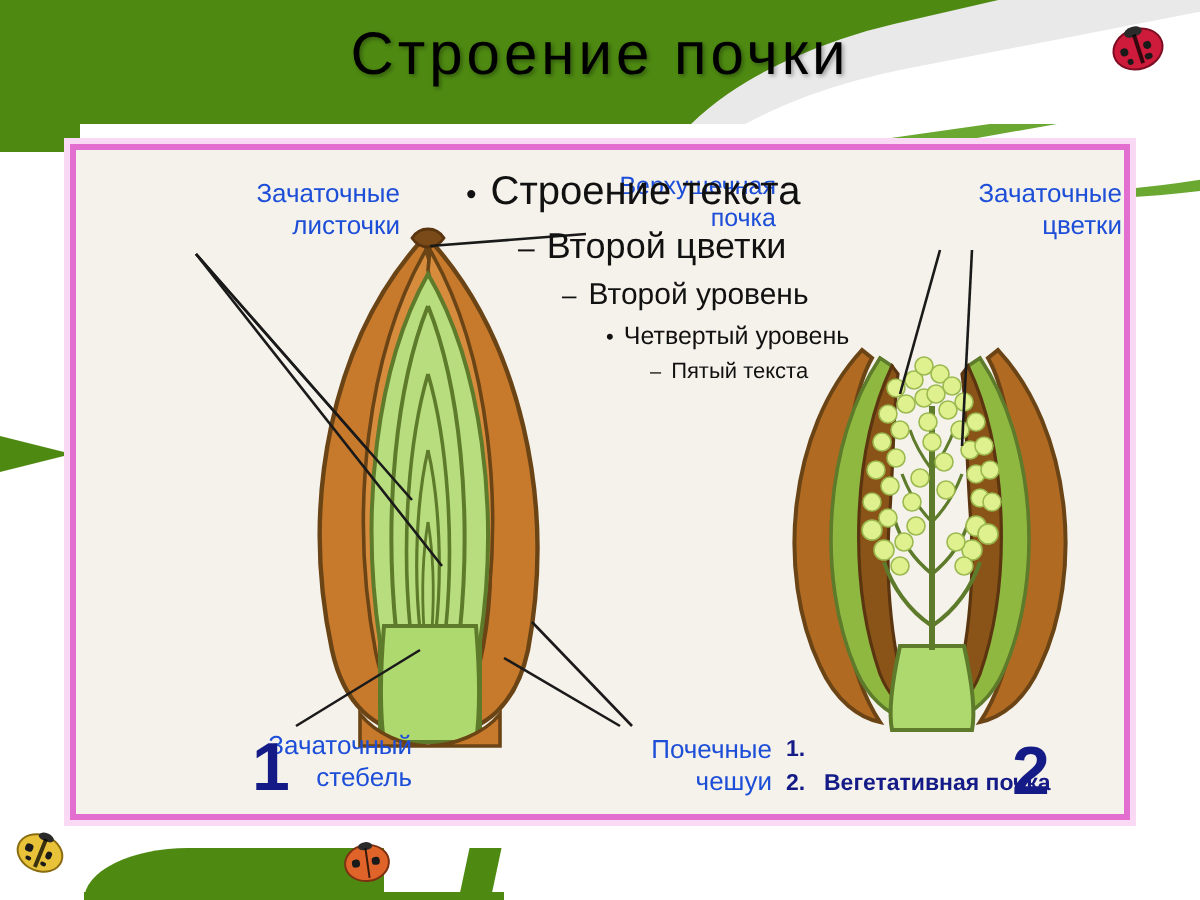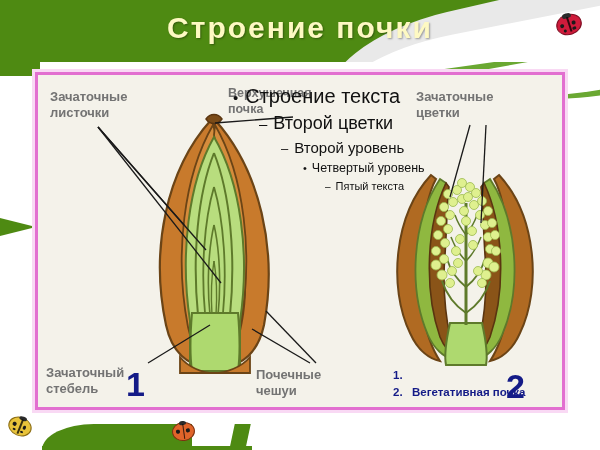--- a/index.html
+++ b/index.html
@@ -12,21 +12,21 @@
   #slide{position:absolute;inset:0;background:#ffffff;}
 
   
   .banner{
     position:absolute;left:0;top:0;width:600px;height:62px;
     background:#4e8a12;overflow:hidden;
   }
   .banner-title{
     position:absolute;left:0;top:11px;width:600px;
     text-align:center;
-    color:#fef9c3;font-size:30px;font-weight:bold;
+    color:#000000;font-size:30px;font-weight:normal;
     letter-spacing:2px;
     text-shadow:1px 1px 2px rgba(0,0,0,.35);
     z-index:4;
   }
   
   .swoosh{
     position:absolute;right:-40px;top:6px;width:320px;height:120px;
     background:#e9e9e9;
     border-radius:70% 0 0 60%/90% 0 0 70%;
     transform:rotate(-13deg);
@@ -119,22 +119,22 @@
     border:3px solid #e26fd0;
     box-shadow:0 0 0 3px #f9d9f4;
     box-sizing:border-box;
     overflow:hidden;
     z-index:3;
   }
 
   
   .lbl{
     position:absolute;
-    color:#737373;font-size:13px;font-weight:bold;
-    line-height:1.25;text-align:left;white-space:pre-line;
+    color:#1d4ed8;font-size:13px;font-weight:normal;
+    line-height:1.25;text-align:right;white-space:pre-line;
     z-index:7;
   }
   .lbl-leaves{left:12px;top:14px;width:150px;}
   .lbl-flowers{left:378px;top:14px;width:145px;}
   .lbl-stem{left:8px;top:290px;width:160px;}
   .lbl-scales{left:218px;top:292px;width:130px;}
   .lbl-apex{
     left:190px;top:11px;width:160px;
     font-size:12.5px;
   }

